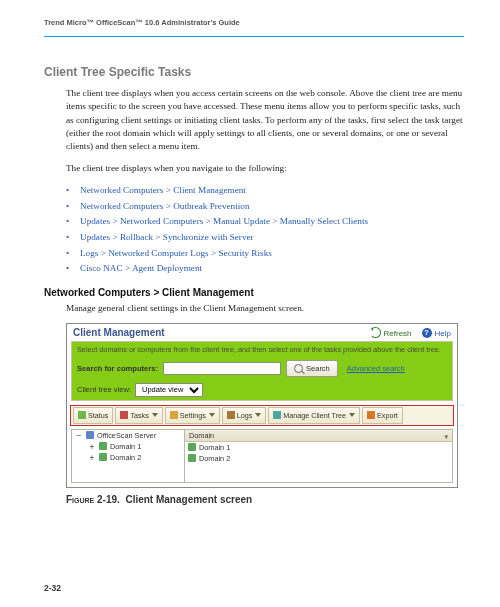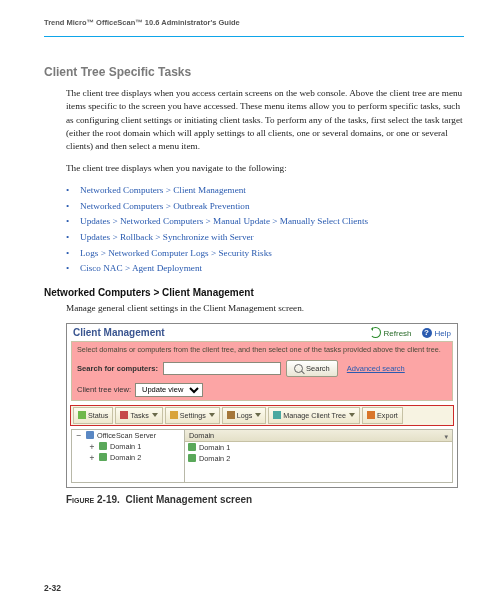--- a/index.html
+++ b/index.html
@@ -102,21 +102,21 @@
   }
   .fig-actions { display:flex; gap:10px; align-items:center; }
   .fig-link { color: #2a6b2a; display:flex; align-items:flex-end; gap:3px; cursor:pointer; }
   .fig-link.help { color: #2a5bb0; }
   .icon { display:inline-block; }
   .ic-refresh { width:9px; height:9px; border:1.5px solid #2a8a2a; border-left-color:transparent; border-radius:50%; position:relative; }
   .ic-refresh::after{content:"";position:absolute;left:-2px;top:-1px;border:2.5px solid transparent;border-right-color:#2a8a2a;}
   .ic-help { width:10px;height:10px;border-radius:50%;background:#2a5bb0;color:#fff;font-size:8px;line-height:10px;text-align:center;font-weight:bold; }
 
   .fig-panel {
-    background: #fca5a5;
+    background: #84cc16;
     border: 1px solid #c9c3a6;
     margin: 0 4px 4px 4px;
     padding: 3px 5px;
   }
   .hint { color: #4a4a3a; font-size: 7.3px; line-height:1.3; }
   .search-row { display:flex; align-items:center; gap:5px; margin-top:5px; }
   .lbl { font-weight:bold; font-size:7.6px; }
   .search-input { flex: 0 0 118px; height:13px; border:1px solid #8a8a7a; background:#fff; box-sizing:border-box; font-size:7.5px; padding:0 2px; }
   .btn-search { height:15px; border:1px solid #9a9a85; background:linear-gradient(#fff,#e9e6d4); border-radius:2px; font-size:7.5px; padding:0 7px; display:flex; align-items:center; gap:3px; cursor:pointer;}
   .ic-lens{width:7px;height:7px;border:1px solid #666;border-radius:50%;position:relative;}

